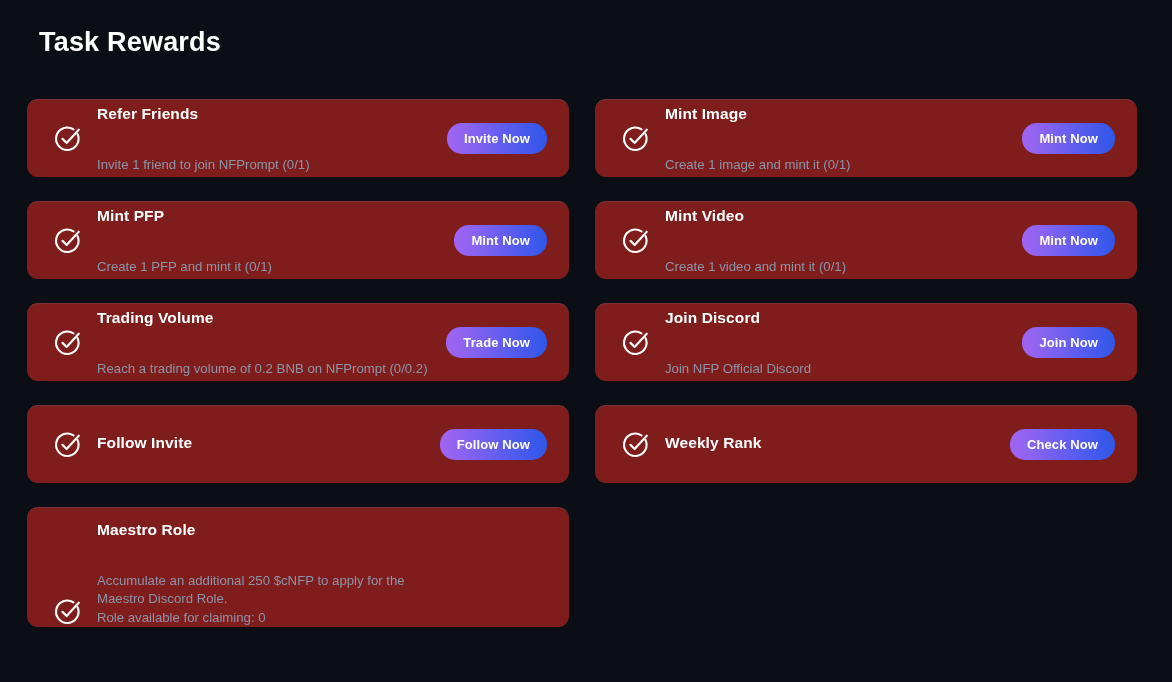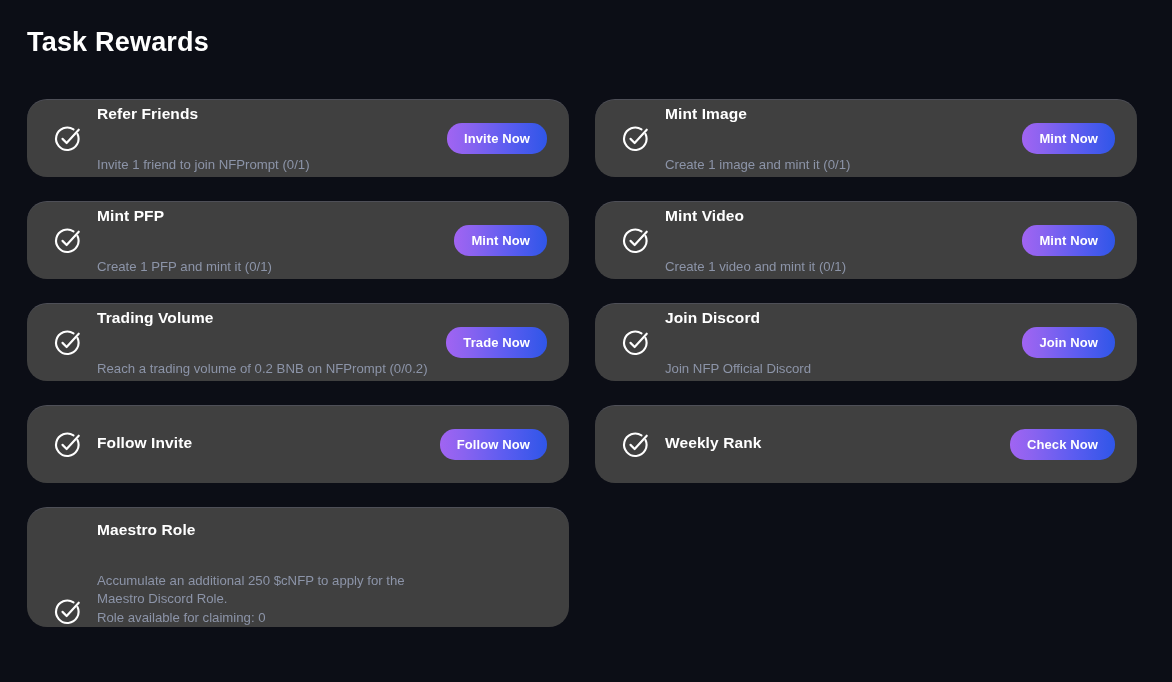--- a/index.html
+++ b/index.html
@@ -19,21 +19,21 @@
 
   .page {
     position: relative;
     width: 1172px;
     height: 682px;
     padding: 0;
   }
 
   .page-title {
     position: absolute;
-    left: 27px;
+    left: 39px;
     top: 25px;
     font-size: 27px;
     font-weight: bold;
     letter-spacing: 0.2px;
     color: #ffffff;
     line-height: 34px;
   }
 
   .grid {
     position: absolute;
@@ -42,22 +42,22 @@
     width: 1110px;
     display: grid;
     grid-template-columns: 542px 542px;
     column-gap: 26px;
     row-gap: 24px;
     align-content: start;
   }
 
   .card {
     position: relative;
-    background: #404040;
-    border-radius: 20px;
+    background: #7f1d1d;
+    border-radius: 11px;
     border-top: 1px solid rgba(126,134,168,0.22);
     min-height: 78px;
     display: flex;
     align-items: center;
     padding: 0 22px 0 26px;
   }
 
   .card.tall {
     min-height: 120px;
     align-items: flex-end;

